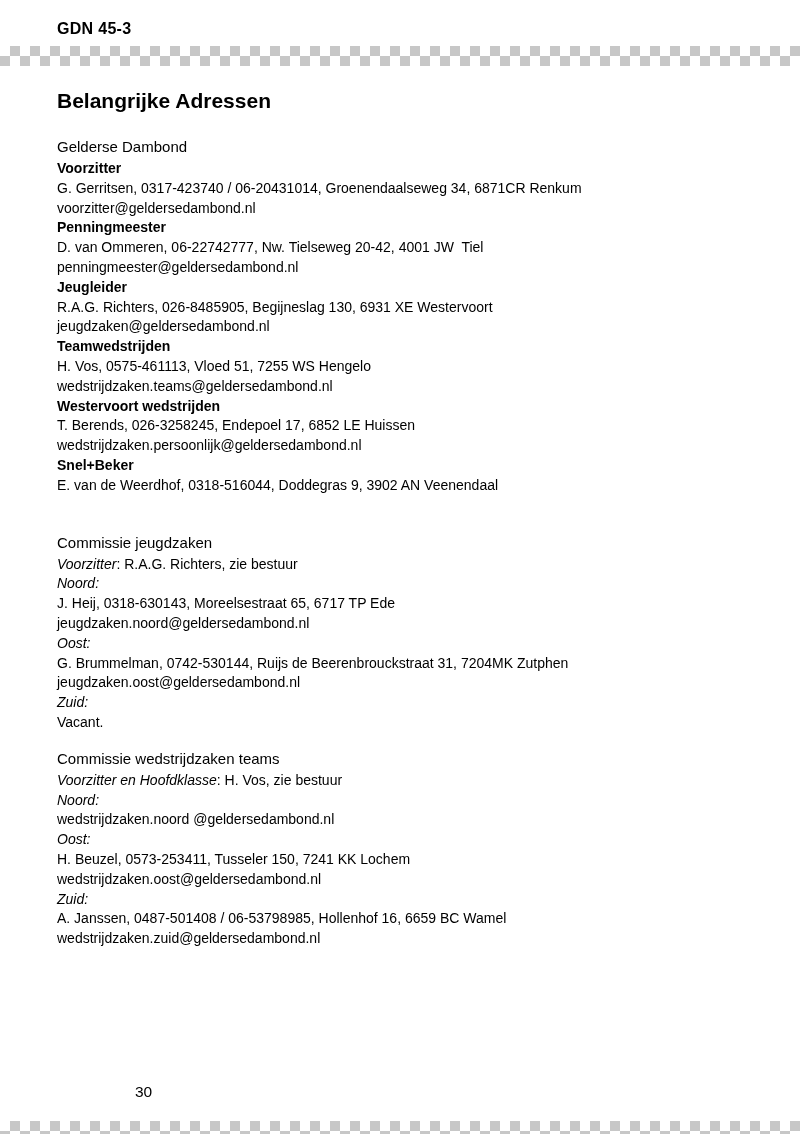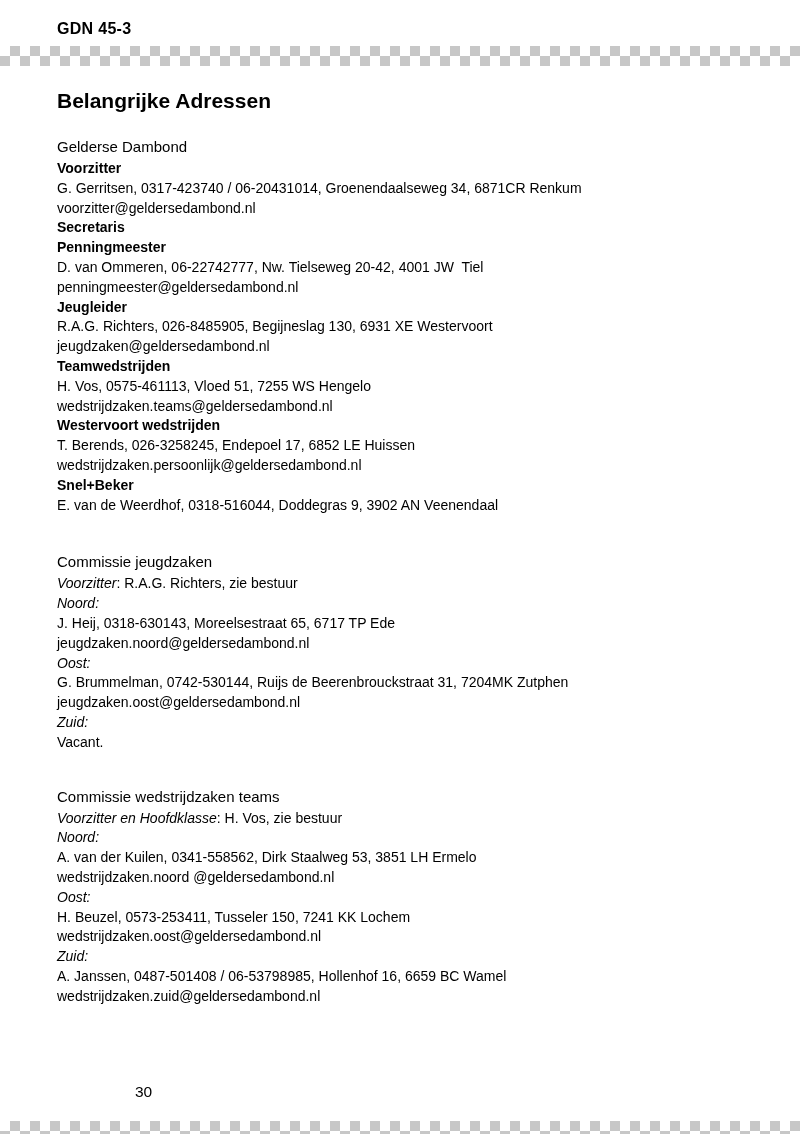--- a/index.html
+++ b/index.html
@@ -44,21 +44,21 @@
     font-weight: bold;
     margin: 0 0 26px 0;
   }
   h2.section-title {
     font-size: 15px;
     line-height: 20px;
     font-weight: normal;
     margin: 0 0 2px 0;
   }
   .section-2 { margin-top: 37px; }
-  .section-3 { margin-top: 34px; }
+  .section-3 { margin-top: 16px; }
   .line {
     font-size: 14px;
     line-height: 19.8px;
     white-space: nowrap;
   }
   .b { font-weight: bold; }
   .it { font-style: italic; }
   .page-number {
     position: absolute;
     left: 135px;
@@ -75,21 +75,20 @@
 <main>
   <h1 class="page-title">Belangrijke Adressen</h1>
 
   <section class="section-1">
     <h2 class="section-title">Gelderse Dambond</h2>
 
     <div class="line b">Voorzitter</div>
     <div class="line">G. Gerritsen, 0317-423740 / 06-20431014, Groenendaalseweg 34, 6871CR Renkum</div>
     <div class="line">voorzitter@geldersedambond.nl</div>
 
-    <div class="line b">Secretaris</div>
 
     <div class="line b">Penningmeester</div>
     <div class="line">D. van Ommeren, 06-22742777, Nw. Tielseweg 20-42, 4001 JW&nbsp; Tiel</div>
     <div class="line">penningmeester@geldersedambond.nl</div>
 
     <div class="line b">Jeugleider</div>
     <div class="line">R.A.G. Richters, 026-8485905, Begijneslag 130, 6931 XE Westervoort</div>
     <div class="line">jeugdzaken@geldersedambond.nl</div>
 
     <div class="line b">Teamwedstrijden</div>
@@ -120,21 +119,20 @@
     <div class="line it">Zuid:</div>
     <div class="line">Vacant.</div>
   </section>
 
   <section class="section-3">
     <h2 class="section-title">Commissie wedstrijdzaken teams</h2>
 
     <div class="line"><span class="it">Voorzitter en Hoofdklasse</span><span>: H. Vos, zie bestuur</span></div>
 
     <div class="line it">Noord:</div>
-    <div class="line">A. van der Kuilen, 0341-558562, Dirk Staalweg 53, 3851 LH Ermelo</div>
     <div class="line">wedstrijdzaken.noord @geldersedambond.nl</div>
 
     <div class="line it">Oost:</div>
     <div class="line">H. Beuzel, 0573-253411, Tusseler 150, 7241 KK Lochem</div>
     <div class="line">wedstrijdzaken.oost@geldersedambond.nl</div>
 
     <div class="line it">Zuid:</div>
     <div class="line">A. Janssen, 0487-501408 / 06-53798985, Hollenhof 16, 6659 BC Wamel</div>
     <div class="line">wedstrijdzaken.zuid@geldersedambond.nl</div>
   </section>

